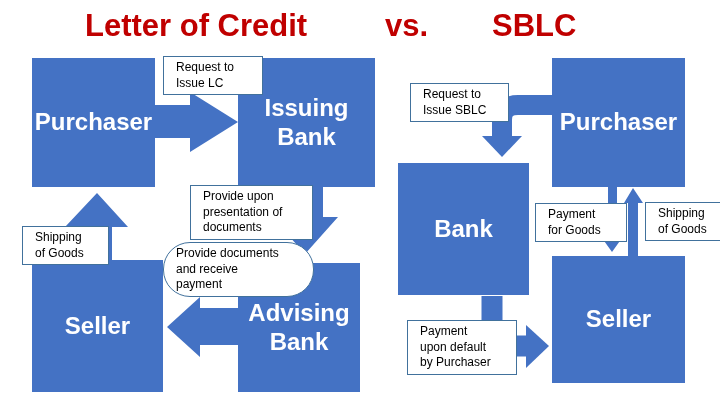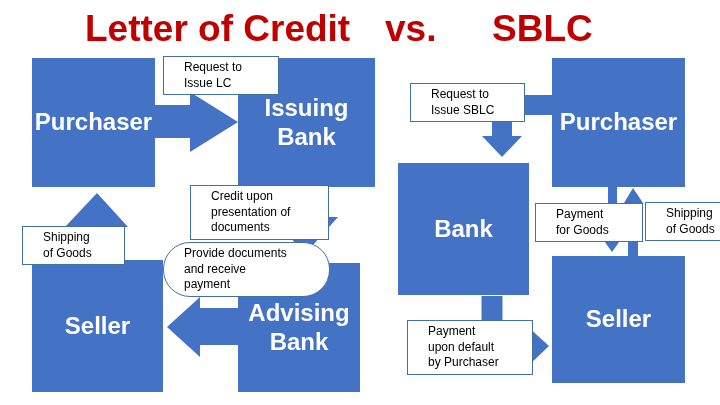--- a/index.html
+++ b/index.html
@@ -8,21 +8,21 @@
     width: 720px;
     height: 405px;
     background: #ffffff;
     overflow: hidden;
     font-family: "Liberation Sans", sans-serif;
   }
   .heading {
     position: absolute;
     top: 8px;
     color: #C00000;
-    font-size: 37px;
+    font-size: 31px;
     font-weight: 700;
     white-space: nowrap;
     z-index: 4;
   }
   #heading-lc   { left: 85px; }
   #heading-vs   { left: 385px; }
   #heading-sblc { left: 492px; }
 
   .arrows-layer {
     position: absolute;
@@ -47,21 +47,21 @@
     white-space: pre-line;
     z-index: 2;
   }
   .callout {
     position: absolute;
     background: #ffffff;
     border: 1.5px solid #41719C;
     color: #000000;
     font-size: 12px;
     line-height: 1.3;
-    padding: 3px 20px;
+    padding: 3px 12px;
     white-space: pre-line;
     z-index: 3;
   }
 
   
   #lc-purchaser     { left: 32px;  top: 58px;  width: 123px; height: 129px; }
   #lc-issuing-bank  { left: 238px; top: 58px;  width: 137px; height: 129px; }
   #lc-seller        { left: 32px;  top: 260px; width: 131px; height: 132px; }
   #lc-advising-bank { left: 238px; top: 263px; width: 122px; height: 129px; }
   #lc-request-label  { left: 163px; top: 56px;  width: 74px; }
@@ -110,21 +110,21 @@
 
   <div class="box" id="lc-purchaser">Purchaser</div>
   <div class="box" id="lc-issuing-bank">Issuing
 Bank</div>
   <div class="box" id="lc-seller">Seller</div>
   <div class="box" id="lc-advising-bank">Advising
 Bank</div>
 
   <div class="callout" id="lc-request-label">Request to
 Issue LC</div>
-  <div class="callout" id="lc-payment-label">Credit upon
+  <div class="callout" id="lc-payment-label">Provide upon
 presentation of
 documents</div>
   <div class="callout" id="lc-provide-label">Provide documents
 and receive
 payment</div>
   <div class="callout" id="lc-shipping-label">Shipping
 of Goods</div>
 
   <div class="box" id="sblc-purchaser">Purchaser</div>
   <div class="box" id="sblc-bank">Bank</div>

